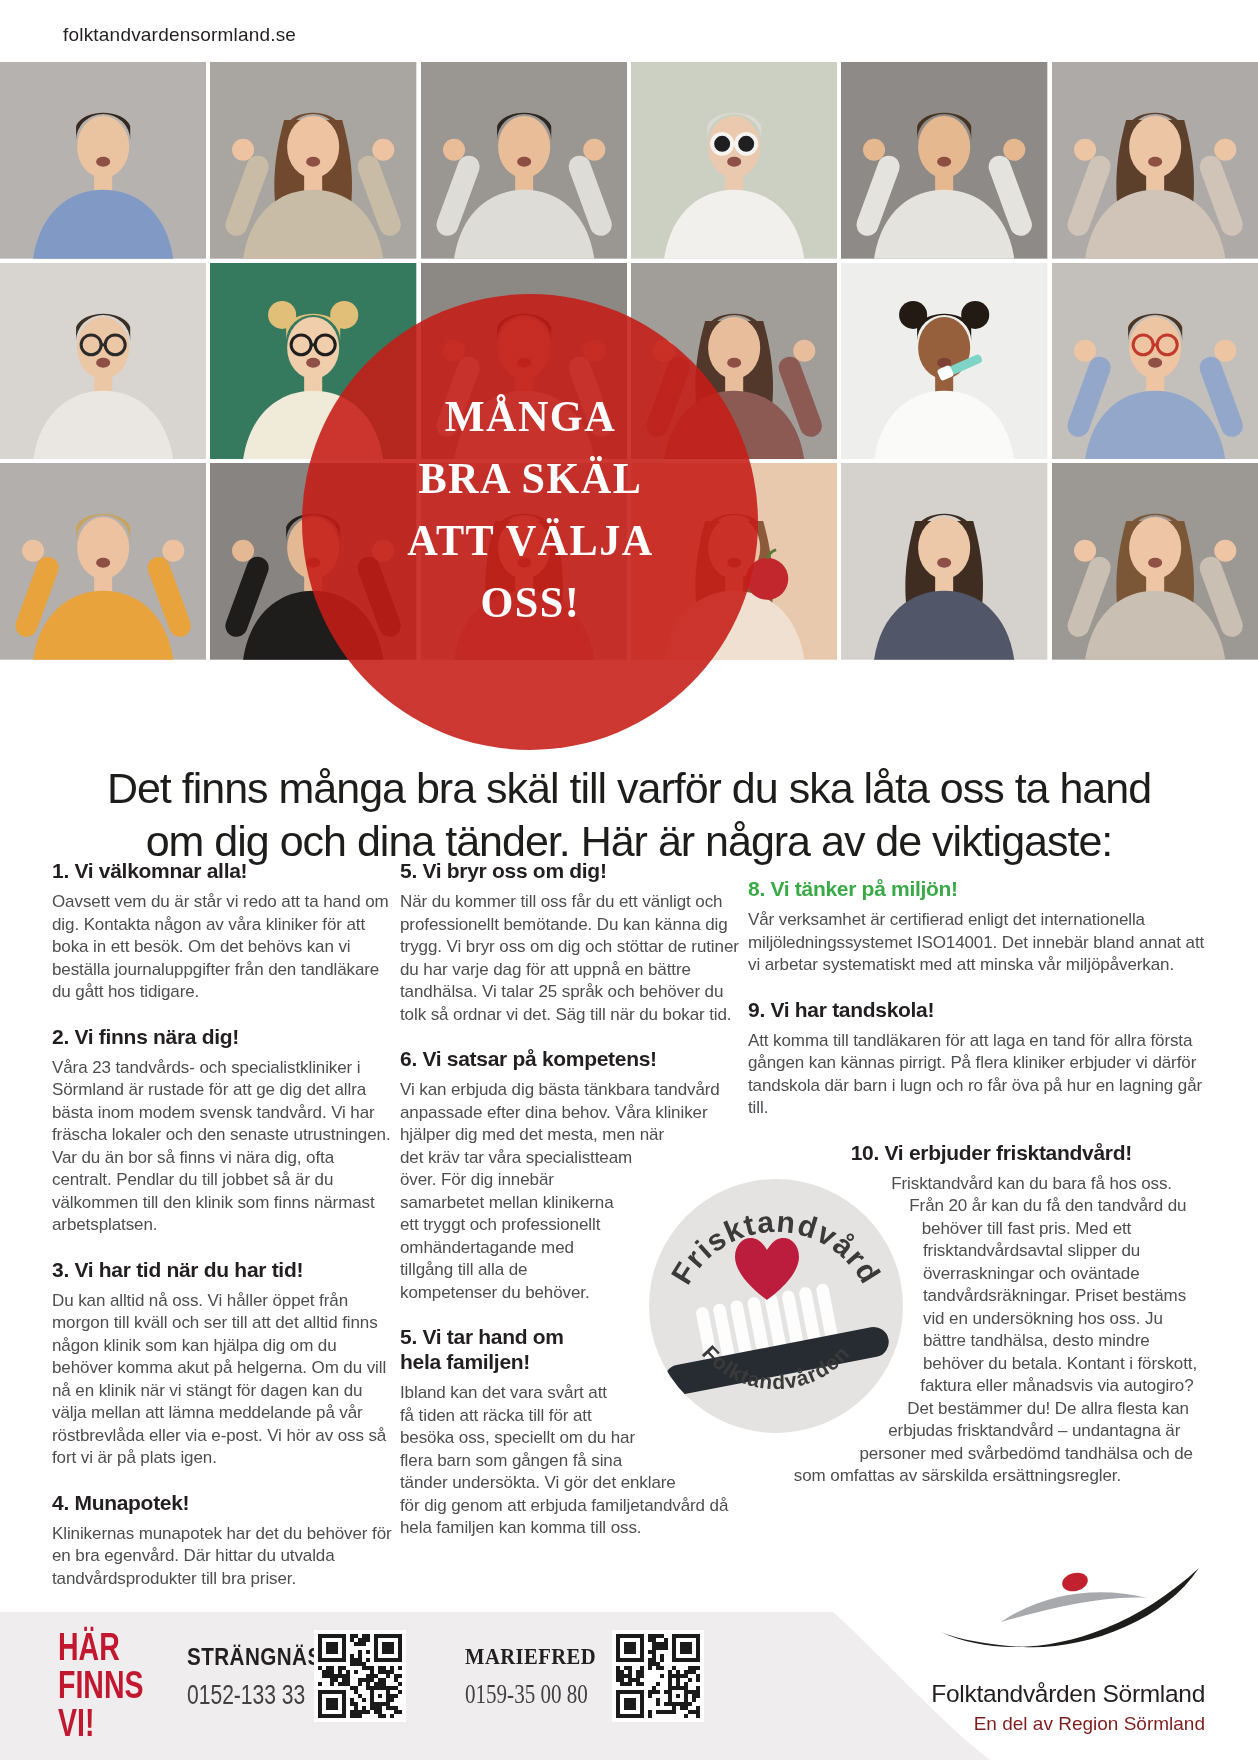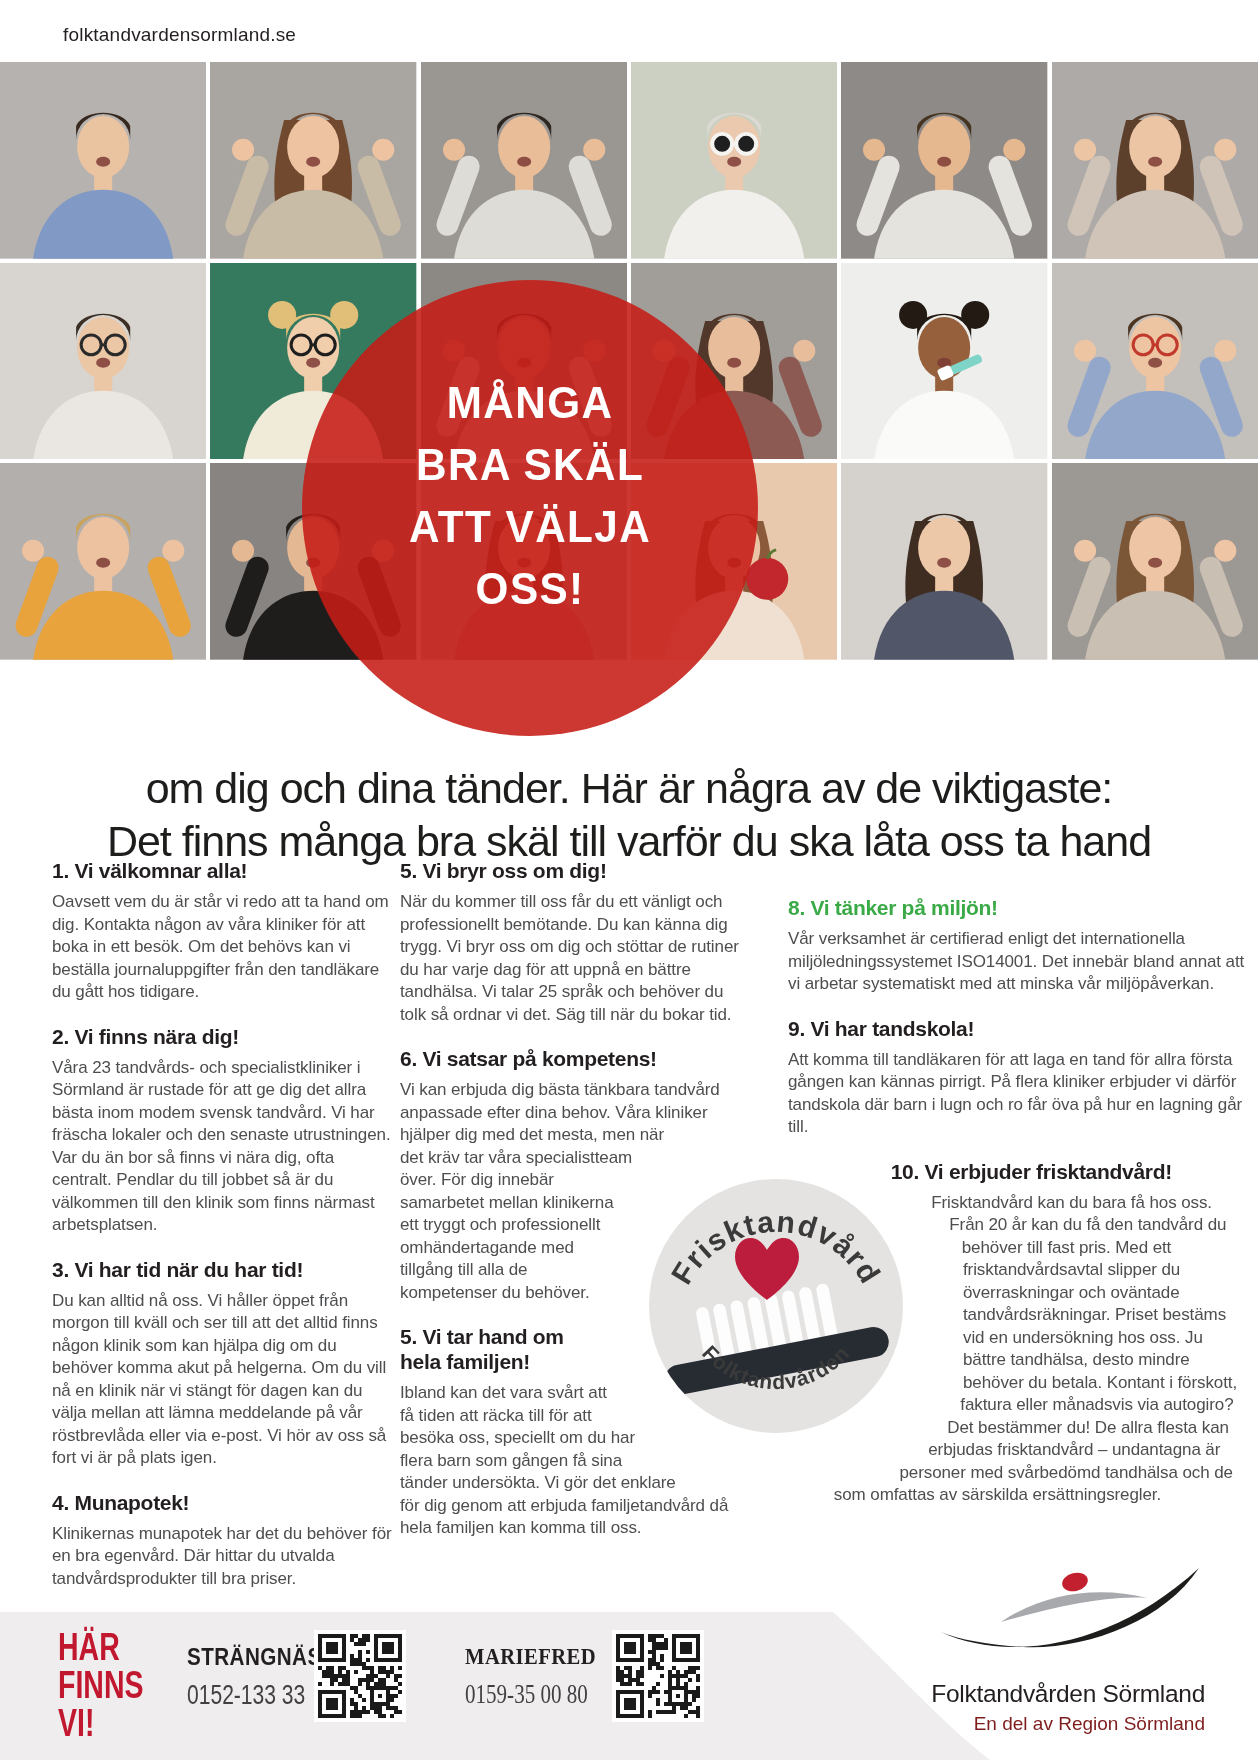--- a/index.html
+++ b/index.html
@@ -6,33 +6,33 @@
   #page{position:relative;width:1258px;height:1760px;background:#ffffff;overflow:hidden;
         font-family:"Liberation Sans","DejaVu Sans",sans-serif;margin:0 auto;}
   
   .site-url{position:absolute;left:63px;top:24px;font-size:19px;font-weight:normal;color:#231f20;letter-spacing:.2px;}
   
   #photo-grid{position:absolute;left:0;top:62px;width:1258px;height:598px;display:grid;
               grid-template-columns:repeat(6,1fr);grid-template-rows:repeat(3,1fr);gap:4px;background:#fff;}
   .photo{position:relative;overflow:hidden;}
   .photo svg{display:block;width:100%;height:100%;}
   
-  #overlay-circle{position:absolute;left:302px;top:280px;width:456px;height:456px;border-radius:50%;
+  #overlay-circle{position:absolute;left:302px;top:294px;width:456px;height:456px;border-radius:50%;
     background:radial-gradient(circle, rgba(198,28,22,.88) 0 78%, rgba(205,52,46,.66) 78.5% 99%, rgba(205,52,46,0) 100%);
-    display:flex;align-items:center;justify-content:center;z-index:3;}
+    display:flex;align-items:center;justify-content:center;z-index:3;font-family:Liberation Serif, serif;}
   #overlay-text{transform:translateY(-12px) scaleX(.96);text-align:center;color:#fff;font-weight:bold;
     font-size:44px;line-height:62px;letter-spacing:1.5px;}
   
   #headline{position:absolute;left:0;top:762px;width:1258px;text-align:center;color:#1d1d1b;
     font-size:43px;line-height:53px;letter-spacing:-1px;font-weight:400;}
   
   .col{position:absolute;top:858px;font-size:17px;line-height:22.5px;color:#4d4e50;letter-spacing:-0.1px;z-index:2;}
   #col1{left:52px;width:346px;}
   #col2{left:400px;width:342px;}
-  #col3{left:788px;width:462px;top:876px;margin-top:19px;}
+  #col3{left:748px;width:462px;top:876px;}
   .sec-head{font-size:21px;line-height:25px;font-weight:bold;color:#231f20;margin:20px 0 8px;letter-spacing:-0.3px;}
   .sec-head:first-of-type{margin-top:0;}
   .sec-body{margin:0 0 0 0;}
   .wrapfloat-r{float:right;width:155px;height:640px;shape-outside:circle(185px at 191px 448px);}
   .wrapfloat-l{float:left;width:175px;height:595px;shape-outside:circle(160px at 28px 430px);}
   
   #badge{position:absolute;left:648px;top:1178px;width:256px;height:256px;z-index:1;}
   
   #footer-band{position:absolute;left:0;top:1612px;width:1258px;height:148px;background:#efedee;}
   #footer-curve{position:absolute;left:788px;top:1612px;}
@@ -386,22 +386,22 @@
   <div id="overlay-circle">
     <div id="overlay-text">
       <span style="display:block">MÅNGA</span>
       <span style="display:block">BRA SKÄL</span>
       <span style="display:block">ATT VÄLJA</span>
       <span style="display:block">OSS!</span>
     </div>
   </div>
 
   <div id="headline">
+    <div>Det finns många bra skäl till varför du ska låta oss ta hand</div>
     <div>om dig och dina tänder. Här är några av de viktigaste:</div>
-    <div>Det finns många bra skäl till varför du ska låta oss ta hand</div>
   </div>
 
   <div class="col" id="col1">
       <h3 class="sec-head">1. Vi välkomnar alla!</h3>
       <p class="sec-body">Oavsett vem du är står vi redo att ta hand om dig. Kontakta någon av våra kliniker för att boka in ett besök. Om det behövs kan vi beställa journaluppgifter från den tandläkare du gått hos tidigare.</p>
       <h3 class="sec-head">2. Vi finns nära dig!</h3>
       <p class="sec-body">Våra 23 tandvårds- och specialistkliniker i Sörmland är rustade för att ge dig det allra bästa inom modem svensk tandvård. Vi har fräscha lokaler och den senaste utrustningen. Var du än bor så finns vi nära dig, ofta centralt. Pendlar du till jobbet så är du välkommen till den klinik som finns närmast arbetsplatsen.</p>
       <h3 class="sec-head">3. Vi har tid när du har tid!</h3>
       <p class="sec-body">Du kan alltid nå oss. Vi håller öppet från morgon till kväll och ser till att det alltid finns någon klinik som kan hjälpa dig om du behöver komma akut på helgerna. Om du vill nå en klinik när vi stängt för dagen kan du välja mellan att lämna meddelande på vår röstbrevlåda eller via e-post. Vi hör av oss så fort vi är på plats igen.</p>
       <h3 class="sec-head">4. Munapotek!</h3>

